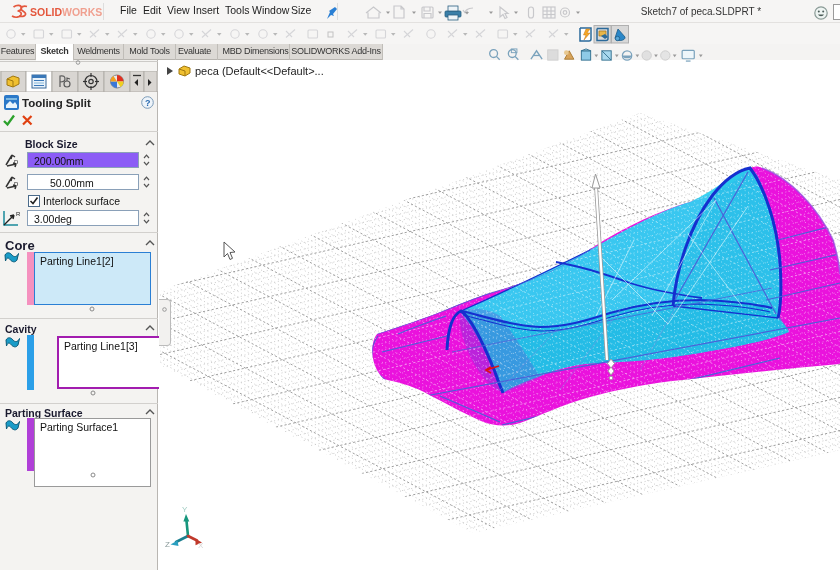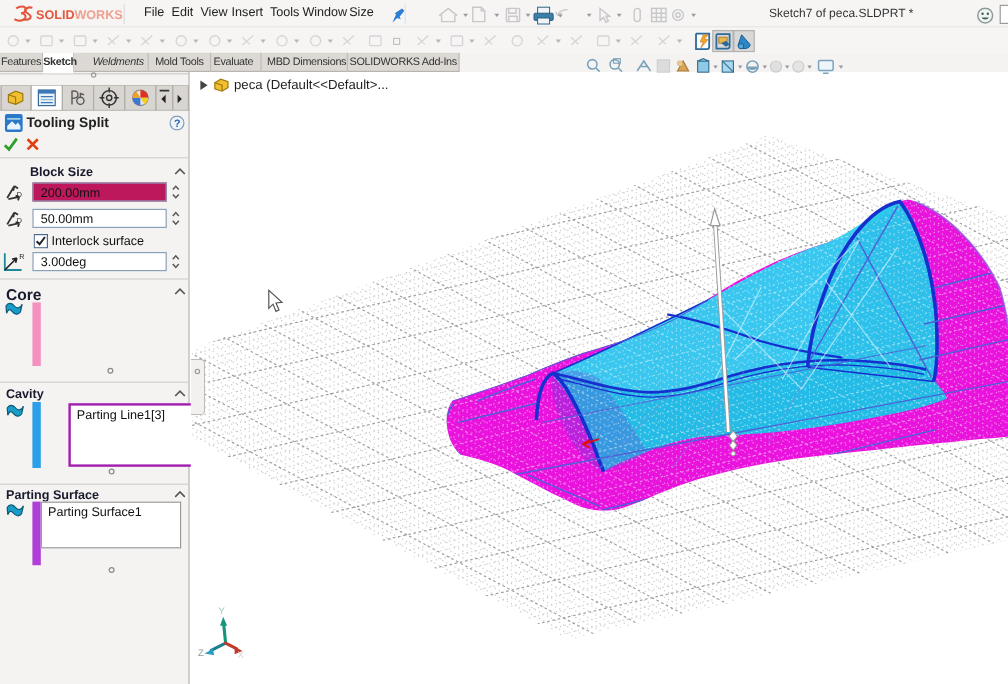--- a/index.html
+++ b/index.html
@@ -181,22 +181,22 @@
     <path d="M601,11 l4,3 3,-2 -3,-3 z" fill="#2b6a9a"></path>
     <path d="M618,4 L625,12 A5,3 0 1 1 615,13 Z" fill="#2a87c8" stroke="#1a5a88" stroke-width="0.8"></path>
     <circle cx="617.5" cy="13.5" r="2.2" fill="#5aa8d8" stroke="#1a5a88" stroke-width="0.8"></circle>
   </svg>
 </div>
 
 <div class="abs" style="left:0;top:44px;width:840px;height:16px;background:#f4f3f2;">
   <div class="abs" style="left:0;top:0;width:383px;height:16px;background:#dcd9d5;border-bottom:1px solid #b8b5b0;"></div>
   <div class="abs" style="left:0;top:0;height:16px;font-size:9px;color:#333;white-space:nowrap;letter-spacing:-0.25px;">
     <span class="abs tb" style="left:0px;width:36px;">Features</span>
-        <span class="abs tb" style="left:36px;width:26px;background:#fff;font-weight:bold;border-bottom:1px solid #fff;height:17px;z-index:2;">Sketch</span>
-        <span class="abs tb" style="left:74px;width:50px;font-style:italic;">Weldments</span>
+        <span class="abs tb" style="left:36px;width:38px;background:#fff;font-weight:bold;border-bottom:1px solid #fff;height:17px;z-index:2;">Sketch</span>
+        <span class="abs tb" style="left:74px;width:50px;">Weldments</span>
         <span class="abs tb" style="left:124px;width:52px;">Mold Tools</span>
         <span class="abs tb" style="left:160px;width:46px;margin-left:12px;">Evaluate</span>
         <span class="abs tb" style="left:222px;width:68px;">MBD Dimensions</span>
         <span class="abs tb" style="left:290px;width:93px;">SOLIDWORKS Add-Ins</span>
   </div>
 </div>
 
 <div class="abs" style="left:0;top:60px;width:158px;height:510px;background:#f4f3f1;border-right:1px solid #b9b6b2;">
   <div class="abs" style="left:0;top:1px;width:158px;height:2px;border-top:1px solid #cccac7;"></div>
   <svg class="abs" style="left:74px;top:0" width="8" height="5">
@@ -265,31 +265,31 @@
   <div class="abs" style="left:0;top:71px;width:158px;border-top:1px solid #d2d0cd;height:1px"></div>
   <div class="abs" style="left:5px;top:78px;font-size:10.5px;font-weight:bold;color:#1a1a2e;margin-left:20px;">Block Size</div>
   <svg class="abs" style="left:145px;top:80px" width="10" height="6">
         <path d="M1,5 L5,1 L9,5" fill="none" stroke="#555" stroke-width="1.4"></path>
       </svg>
 
   <svg class="abs" style="left:4px;top:92px" width="17" height="16" viewBox="0 0 17 16">
         <path d="M2,13 L8,3 M8,3 l-1,4 M8,3 l3,2 M3,14 l9,-2 M12,12 l-3,-1 M12,12 l-1,3" stroke="#333" stroke-width="1.5" fill="none"></path>
         <text x="10" y="12" font-size="6" fill="#222">D</text>
       </svg>
-  <div class="abs" style="left:27px;top:92px;width:112px;height:16px;background:#be185d;border:1px solid #8aa0b8;font-size:10.5px;color:#111;padding:2px 0 0 6px;">200.00mm</div>
+  <div class="abs" style="left:27px;top:92px;width:112px;height:16px;background:#8b5cf6;border:1px solid #8aa0b8;font-size:10.5px;color:#111;padding:2px 0 0 6px;">200.00mm</div>
   <svg class="abs" style="left:141px;top:91px" width="11" height="18">
         <path d="M3,7 L5.5,4.2 L8,7" fill="none" stroke="#555" stroke-width="1.2"></path>
         <path d="M3,11 L5.5,13.8 L8,11" fill="none" stroke="#555" stroke-width="1.2"></path>
       </svg>
 
   <svg class="abs" style="left:4px;top:114px" width="17" height="16" viewBox="0 0 17 16">
         <path d="M2,13 L8,3 M8,3 l-1,4 M8,3 l3,2 M3,14 l9,-2 M12,12 l-3,-1 M12,12 l-1,3" stroke="#333" stroke-width="1.5" fill="none"></path>
         <text x="10" y="12" font-size="6" fill="#222">D</text>
       </svg>
-  <div class="abs" style="left:27px;top:114px;width:112px;height:16px;background:#fff;border:1px solid #8aa0b8;font-size:10.5px;color:#111;padding:2px 0 0 6px;">50.00mm</div>
+  <div class="abs" style="left:27px;top:114px;width:112px;height:16px;background:#fff;border:1px solid #8aa0b8;font-size:10.5px;color:#111;padding:2px 0 0 22px;">50.00mm</div>
   <svg class="abs" style="left:141px;top:113px" width="11" height="18">
         <path d="M3,7 L5.5,4.2 L8,7" fill="none" stroke="#555" stroke-width="1.2"></path>
         <path d="M3,11 L5.5,13.8 L8,11" fill="none" stroke="#555" stroke-width="1.2"></path>
       </svg>
 
   <svg class="abs" style="left:28px;top:135px" width="12" height="12">
         <rect x="0.5" y="0.5" width="11" height="11" fill="#fff" stroke="#4a6a8a"></rect>
         <path d="M2.5,6 L5,8.5 L9.5,2.5" fill="none" stroke="#222" stroke-width="1.6"></path>
       </svg>
   <div class="abs" style="left:43px;top:135px;font-size:10.5px;color:#111;">Interlock surface</div>
@@ -307,20 +307,21 @@
 
   <div class="abs" style="left:0;top:172px;width:158px;border-top:1px solid #d2d0cd;height:1px"></div>
   <div class="abs" style="left:5px;top:178px;font-size:13px;font-weight:bold;color:#1a1a2e;">Core</div>
   <svg class="abs" style="left:145px;top:180px" width="10" height="6">
         <path d="M1,5 L5,1 L9,5" fill="none" stroke="#555" stroke-width="1.4"></path>
       </svg>
   <svg class="abs" style="left:4px;top:190px" width="16" height="15" viewBox="0 0 16 15">
         <path d="M1,5 C3,1.5 6,2.5 8,5 C10,7.5 13,7 14.5,3.5 L13,10 C11,13 8,12 6,9.5 C4,7 2.5,8 1.5,11 Z" fill="#1a9cc8" stroke="#0a5a78" stroke-width="1"></path>
       </svg>
   <div class="abs" style="left:27px;top:192px;width:7px;height:53px;background:#f591bf;"></div>
+  <div class="abs" style="left:34px;top:192px;width:117px;height:53px;background:#cde9f8;border:1px solid #2a7fd4;font-size:10.5px;color:#111;padding:2px 0 0 5px;">Parting Line1[2]</div>
   <svg class="abs" style="left:88px;top:246px" width="8" height="7">
         <circle cx="4" cy="3" r="2" fill="none" stroke="#8a8a8a"></circle>
       </svg>
 
   <div class="abs" style="left:0;top:258px;width:158px;border-top:1px solid #d2d0cd;height:1px"></div>
   <div class="abs" style="left:5px;top:263px;font-size:10.5px;font-weight:bold;color:#1a1a2e;">Cavity</div>
   <svg class="abs" style="left:145px;top:265px" width="10" height="6">
         <path d="M1,5 L5,1 L9,5" fill="none" stroke="#555" stroke-width="1.4"></path>
       </svg>
   <svg class="abs" style="left:5px;top:275px" width="16" height="15" viewBox="0 0 16 15">
@@ -334,21 +335,21 @@
 
   <div class="abs" style="left:0;top:343px;width:158px;border-top:1px solid #d2d0cd;height:1px"></div>
   <div class="abs" style="left:5px;top:347px;font-size:10.5px;font-weight:bold;color:#1a1a2e;">Parting Surface</div>
   <svg class="abs" style="left:145px;top:349px" width="10" height="6">
         <path d="M1,5 L5,1 L9,5" fill="none" stroke="#555" stroke-width="1.4"></path>
       </svg>
   <svg class="abs" style="left:5px;top:358px" width="16" height="15" viewBox="0 0 16 15">
         <path d="M1,5 C3,1.5 6,2.5 8,5 C10,7.5 13,7 14.5,3.5 L13,10 C11,13 8,12 6,9.5 C4,7 2.5,8 1.5,11 Z" fill="#1a9cc8" stroke="#0a5a78" stroke-width="1"></path>
       </svg>
   <div class="abs" style="left:27px;top:358px;width:7px;height:53px;background:#b03fd8;"></div>
-  <div class="abs" style="left:34px;top:358px;width:117px;height:39px;background:#fff;border:1px solid #9a9a9a;font-size:10.5px;color:#111;padding:2px 0 0 5px;">Parting Surface1</div>
+  <div class="abs" style="left:34px;top:358px;width:117px;height:69px;background:#fff;border:1px solid #9a9a9a;font-size:10.5px;color:#111;padding:2px 0 0 5px;">Parting Surface1</div>
   <svg class="abs" style="left:89px;top:412px" width="8" height="7">
         <circle cx="4" cy="3" r="2" fill="none" stroke="#8a8a8a"></circle>
       </svg>
 </div>
 
 <div class="abs" style="left:159px;top:60px;width:681px;height:510px;background:#ffffff;overflow:hidden;">
   <svg class="abs" style="left:-159px;top:-60px" width="840" height="570" viewBox="0 0 840 570">
     <g clip-path="url(#gridclip)">
 <g stroke="#c9c9c9" stroke-width="1" stroke-dasharray="1 2.8" fill="none">
 <line x1="100" y1="242.8" x2="960" y2="46.7"></line>

